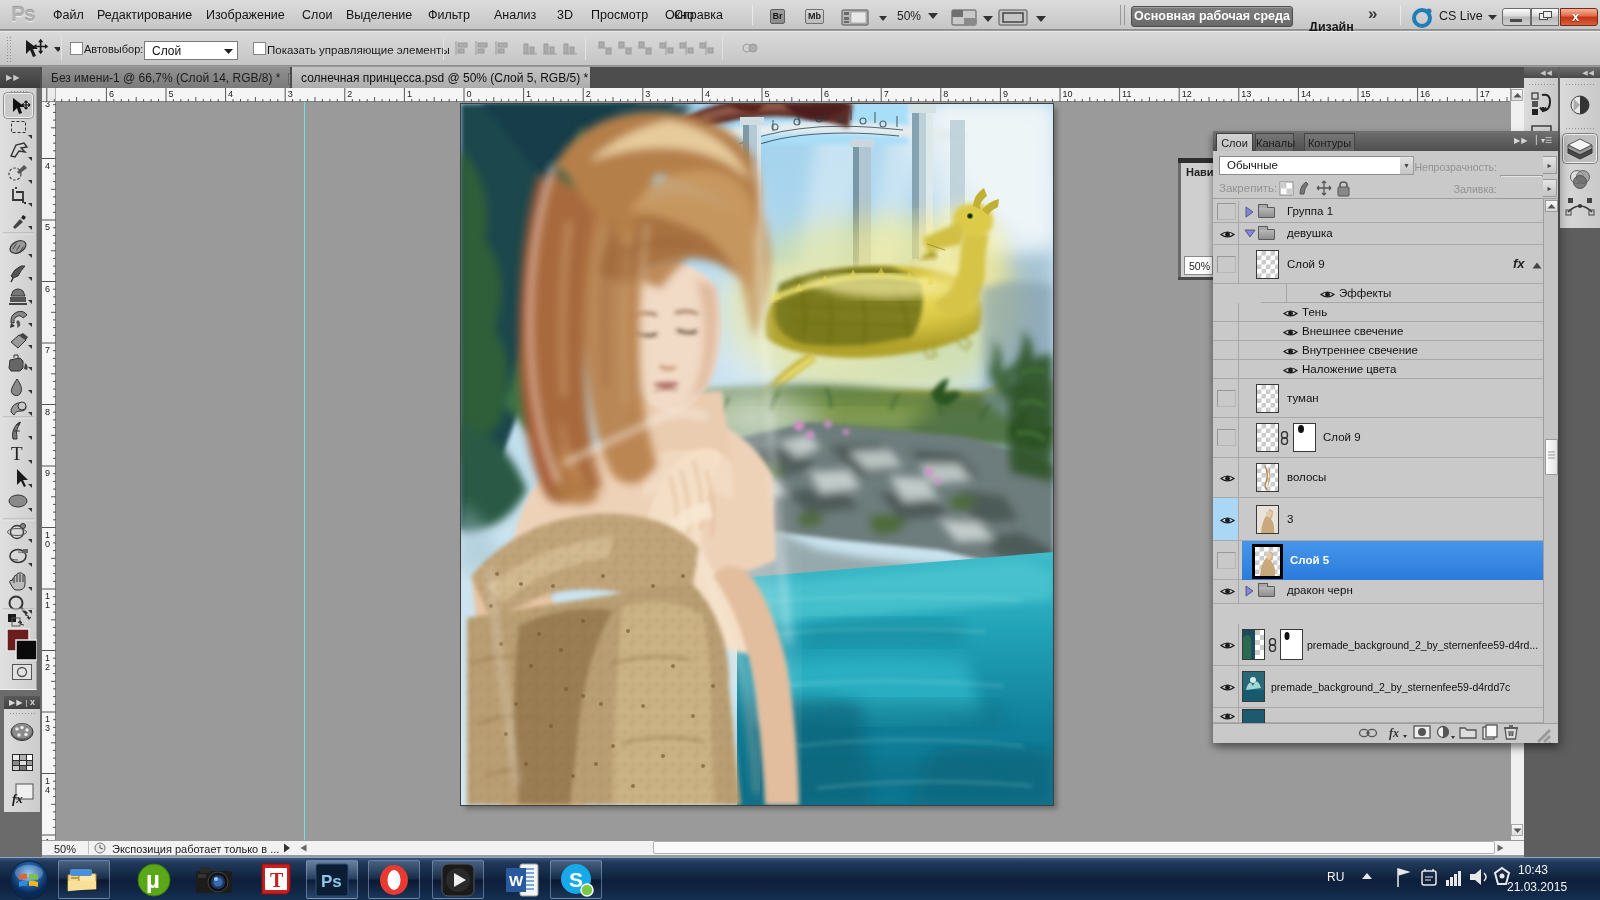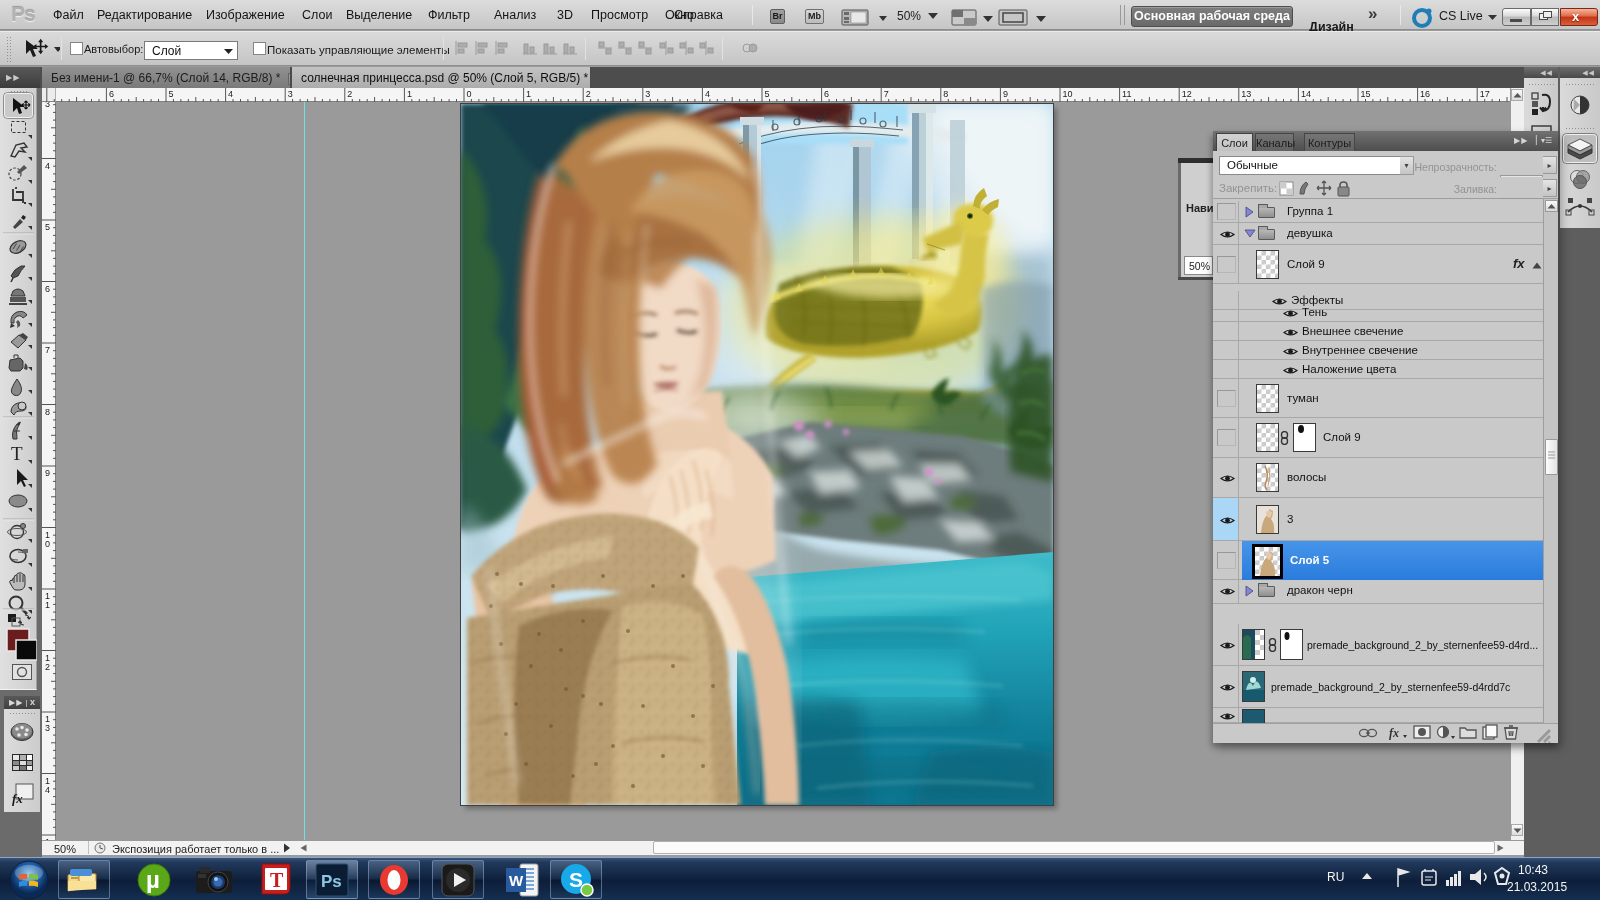--- a/index.html
+++ b/index.html
@@ -743,21 +743,21 @@
         <rect x="21" y="12" width="5" height="5" fill="none" stroke="#444"></rect>
         <circle cx="12" cy="8" r="2" fill="#333"></circle>
       </g>
     </svg>
 
 <div class="abs" id="navsliver"></div>
     <div class="abs" style="left:1178px;top:158px;width:35px;height:5px;background:#2e2e2e;"></div>
     <div class="abs" style="left:1178px;top:163px;width:3px;height:116px;background:#6a6a6a;"></div>
     <div class="abs" style="left:1178px;top:277px;width:35px;height:3px;background:#4a4a4a;"></div>
 
-<span class="abs" style="left:1186px;top:166px;font-size:11px;font-weight:bold;color:#222;margin-top:36px;">Нави</span>
+<span class="abs" style="left:1186px;top:166px;font-size:11px;font-weight:bold;color:#222;">Нави</span>
 <div class="abs" style="left:1184px;top:256px;width:29px;height:19px;background:#fff;border:1px solid #8a8a8a;font-size:10.5px;color:#222;padding:3px 0 0 4px;">50%</div>
 
 <div class="abs" id="lpanel">
   <div class="abs" id="lphdr"></div>
   <div class="ltab" style="left:3px;width:37px;background:linear-gradient(#d2d2d2,#c2c2c2);border:1px solid #3f3f3f;border-bottom:none;">Слои</div>
   <div class="ltab" style="left:42px;width:39px;background:linear-gradient(#757575,#616161);border:1px solid #454545;border-bottom:none;">Каналы</div>
   <div class="ltab" style="left:91px;width:51px;background:linear-gradient(#757575,#616161);border:1px solid #454545;border-bottom:none;">Контуры</div>
   <span class="abs" style="left:301px;top:5px;color:#d5d5d5;font-size:8px;letter-spacing:1px;">▶▶</span>
   <span class="abs" style="left:322px;top:3px;color:#d5d5d5;font-size:10px;">|</span>
   <span class="abs" style="left:328px;top:5px;color:#d5d5d5;font-size:8px;">▾☰</span>
@@ -809,21 +809,21 @@
         <div class="lrow" style="top:46px;height:39px;">
           <div class="eyecell" style=""></div>
           <div class="eyebox" style="top:10.5px"></div>
           <div class="thumb checker" style="left:43px;top:4.5px;width:23px;height:29px;"></div>
           <span class="lname" style="left:74px;top:12.5px">Слой 9</span>
           <span class="abs" style="left:300px;top:10.5px;font-style:italic;font-weight:bold;font-size:13px;color:#222;">fx</span>
           <svg class="abs" style="left:319px;top:16.5px" width="10" height="7">
             <path d="M0.5 6.5 l4.5 -6 l4.5 6 z" fill="#444"></path>
           </svg>
         </div>
-        <div class="lrow" style="top:92px;height:19px;">
+        <div class="lrow" style="top:85px;height:19px;margin-left:48px;">
           <div class="eyecell" style=""></div>
           <svg class="abs" style="left:59px;top:4.5px" width="15" height="11">
             <path d="M1 5.5 Q7.5 0.5 14 5.5 Q7.5 10.5 1 5.5 Z" fill="none" stroke="#1a1a1a" stroke-width="1.2"></path>
             <circle cx="7.5" cy="5.5" r="2.4" fill="#1a1a1a"></circle>
           </svg>
           <span class="lname" style="left:78px;top:2.5px">Эффекты</span>
         </div>
         <div class="lrow" style="top:104px;height:19px;">
           <div class="eyecell" style=""></div>
           <svg class="abs" style="left:70px;top:4.5px" width="15" height="11">

